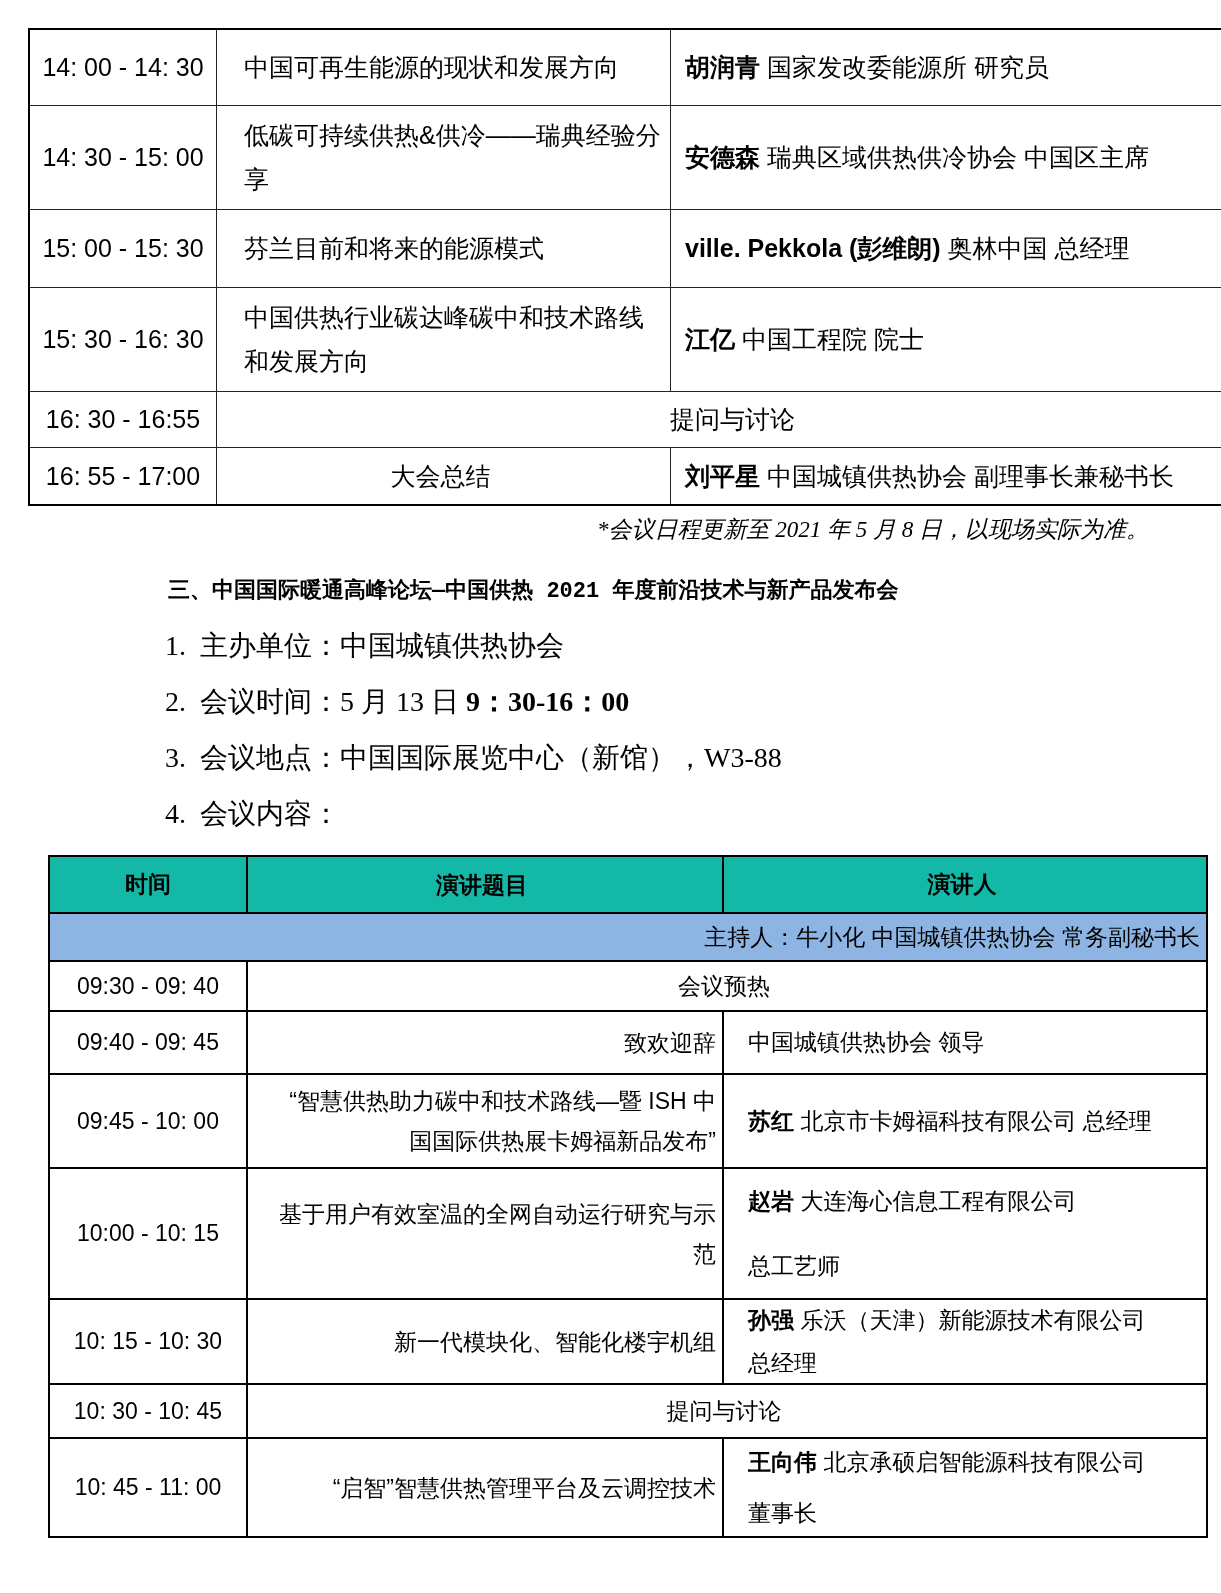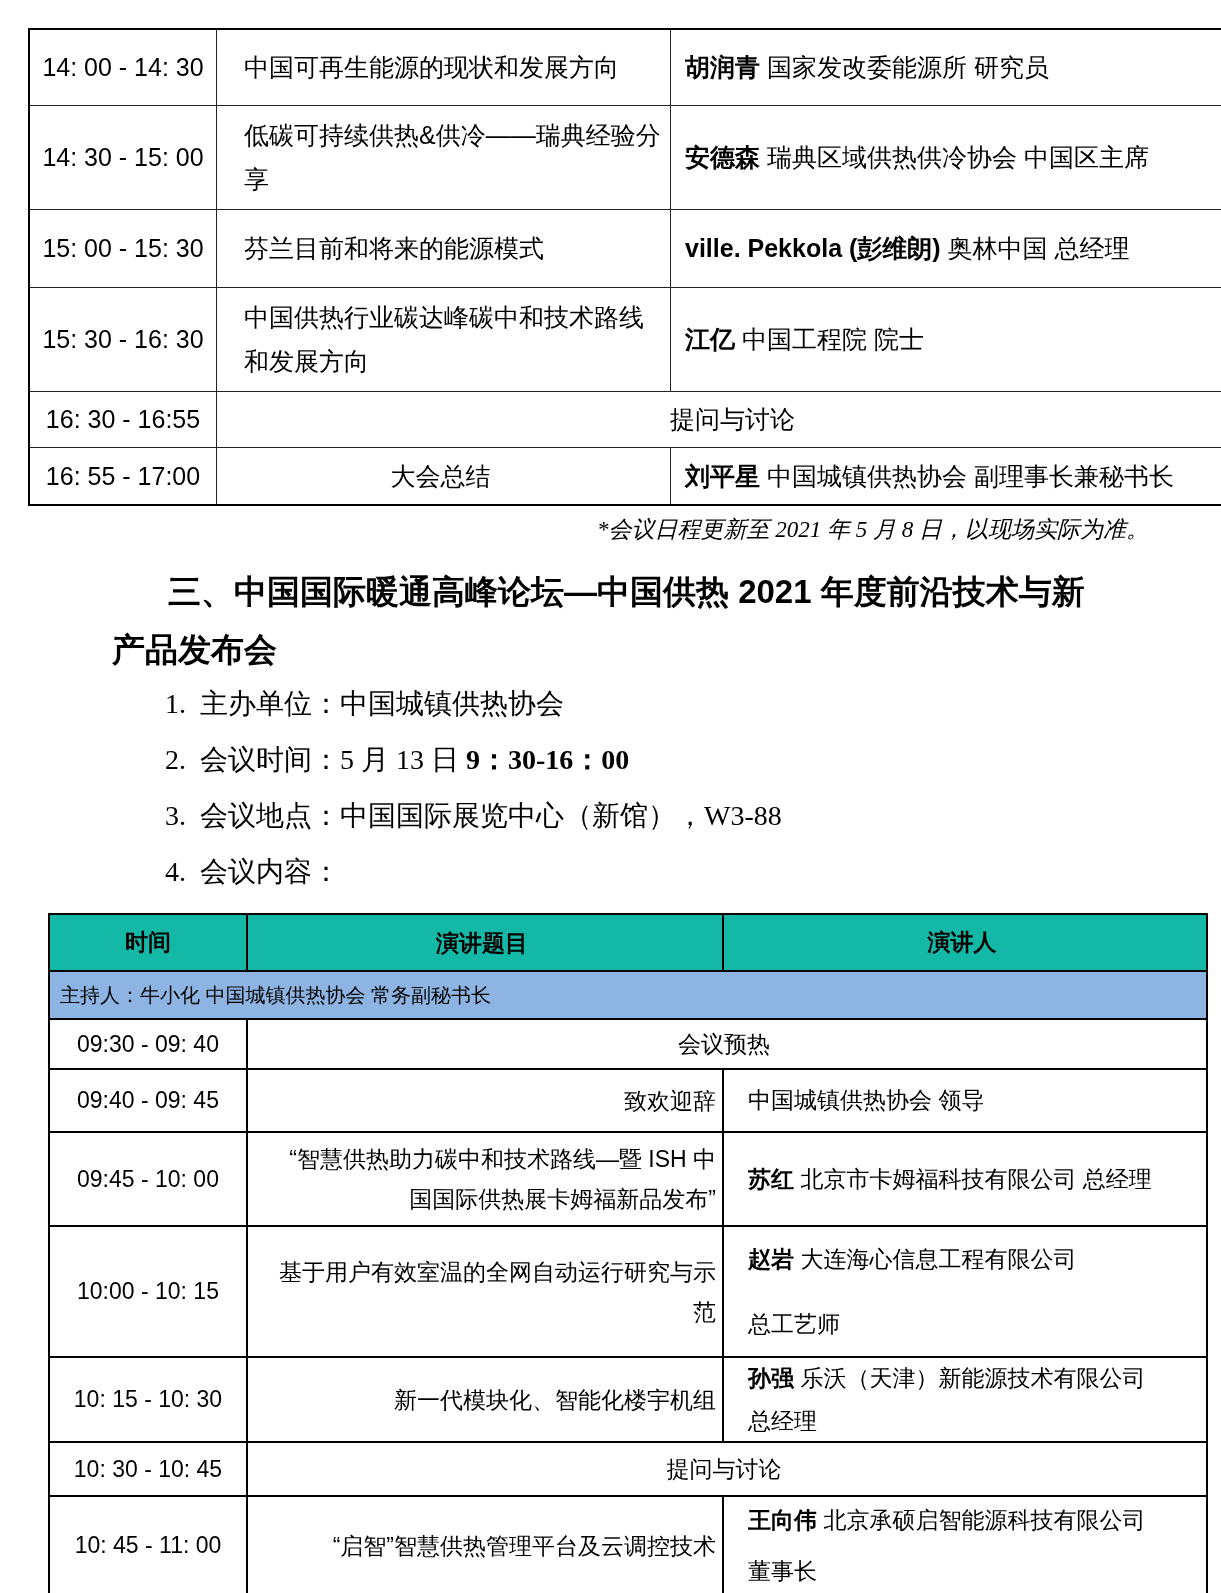--- a/index.html
+++ b/index.html
@@ -20,43 +20,43 @@
   .t1 .c-center{text-align:center;padding-left:0;}
   .t1 b{font-weight:700;}
   
   .footnote{
     margin-top:8px;margin-right:72px;text-align:right;
     font-family:"Liberation Serif", serif;font-style:italic;font-size:23px;color:#000;
   }
   
   .heading{
     margin:18px 0 0 112px;width:975px;
-    font-family:Liberation Sans, sans-serif;font-weight:700;
-    font-size:33px;line-height:58px;text-indent:56px;color:#000;
+    font-family:Liberation Mono, monospace;font-weight:700;
+    font-size:22px;line-height:58px;text-indent:56px;color:#000;
   }
   
   .num-list{margin:10px 0 0 165px;padding:0;list-style:none;
     font-family:"Liberation Serif", serif;font-size:28px;color:#000;}
   .num-list li{margin-bottom:26px;line-height:30px;}
   .num-list .li-num{display:inline-block;}
   .num-list .li-text{margin-left:14px;}
   .num-list b{font-weight:700;}
   
   .t2{
     border-collapse:collapse;table-layout:fixed;
     margin:4px 0 0 48px;width:1128px;
     border:2px solid #000;
   }
   .t2 td{border:2px solid #000;vertical-align:middle;font-size:23px;line-height:1.5;padding:3px 6px;}
   .t2 .c-time{width:184px;text-align:center;white-space:nowrap;}
   .t2 .c-topic{width:468px;text-align:right;padding-left:20px;line-height:40px;white-space:pre-wrap;}
   .t2 .c-speaker{width:476px;text-align:left;padding-left:24px;}
   .t2 .c-center{text-align:center;padding-left:0;}
   .t2 .hdr td{background:#14b8a6;font-weight:700;text-align:center;font-size:23px;}
-  .t2 .mod td{background:#8DB4E2;text-align:left;padding-left:10px;font-size:20px;}
+  .t2 .mod td{background:#8DB4E2;text-align:right;padding-left:10px;font-size:23px;}
   .t2 b{font-weight:700;}
   .sp-l2{margin-top:8px;}
   .gap-lg .sp-l2{margin-top:30px;}
   .gap-md .sp-l2{margin-top:16px;}
   .sp-l2:empty{display:none;}
 </style>
 </head>
 <body>
 
 <table class="t1">

